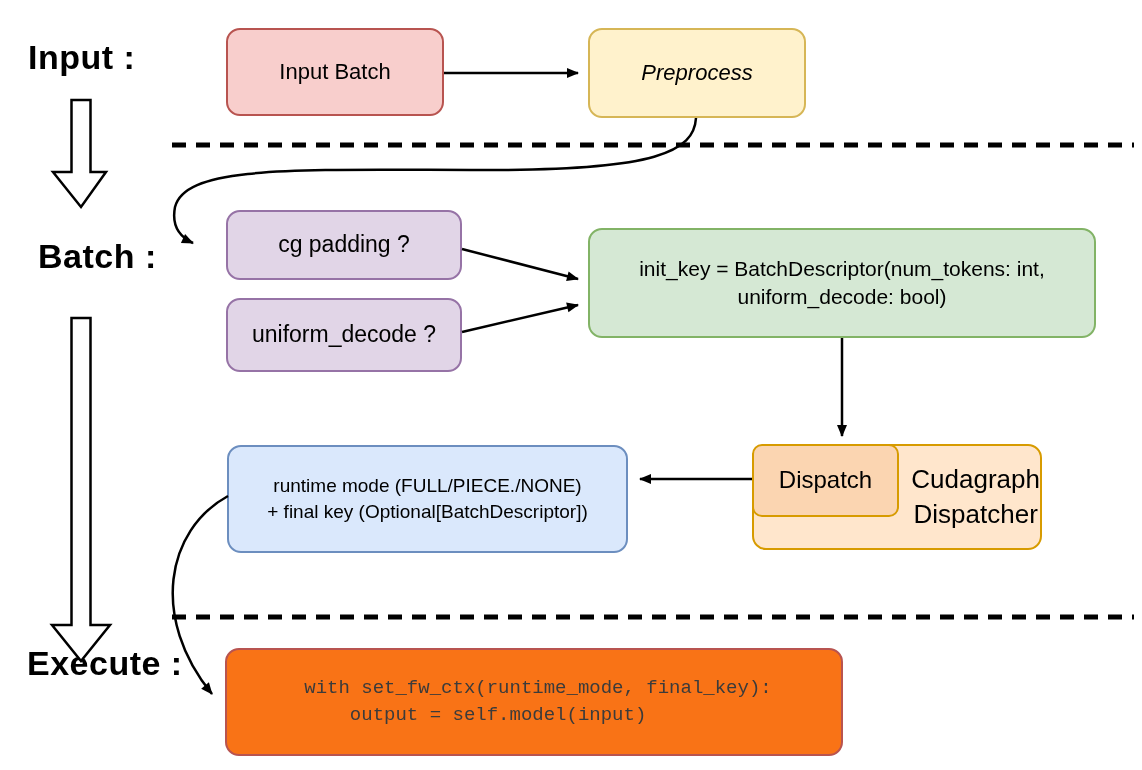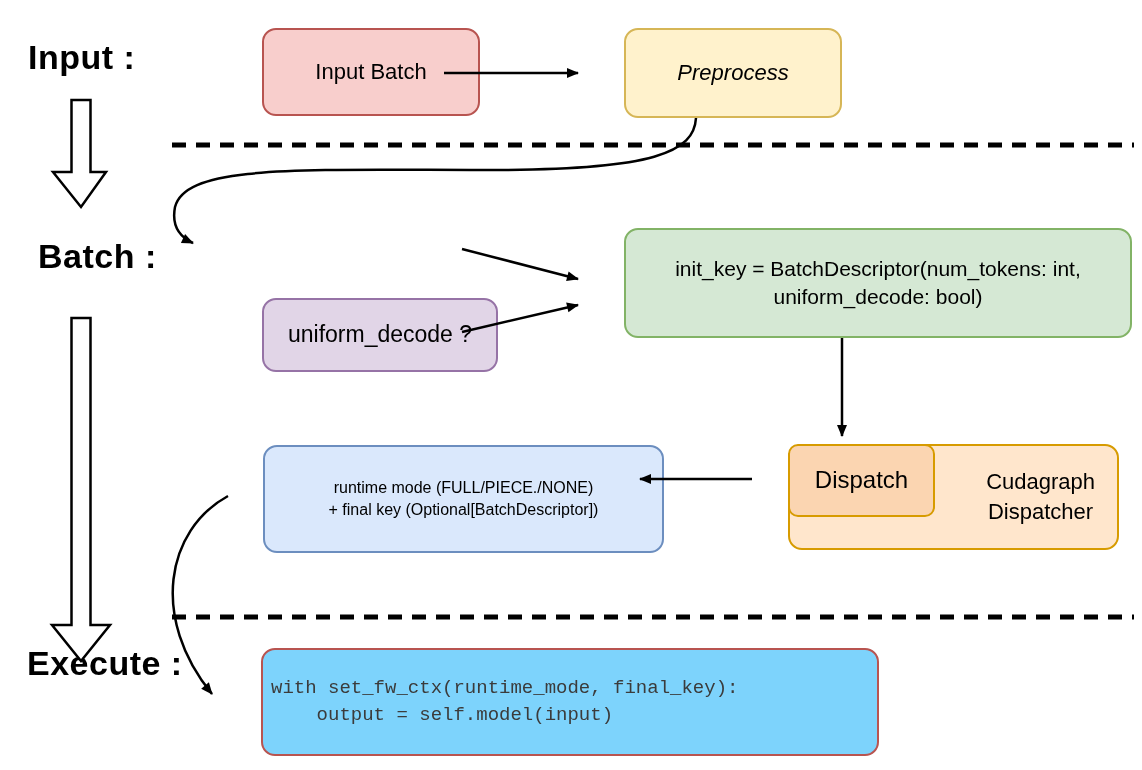--- a/index.html
+++ b/index.html
@@ -19,30 +19,29 @@
   .node {
     position: absolute;
     box-sizing: border-box;
     border: 2px solid #737373;
     border-radius: 14px;
     display: flex; align-items: center; justify-content: center;
     text-align: center;
     color: #000;
     white-space: pre-line;
     line-height: 1.35;
-    margin-left: 36px;
   }
   .n-input-batch   { left:226px; top:28px;  width:218px; height:88px;  font-size:22px; }
   .n-preprocess    { left:588px; top:28px;  width:218px; height:90px;  font-size:22px;font-style:italic; }
   .n-cg-padding    { left:226px; top:210px; width:236px; height:70px;  font-size:23px; }
   .n-uniform-decode{ left:226px; top:298px; width:236px; height:74px;  font-size:23px;text-align:right; }
   .n-init-key      { left:588px; top:228px; width:508px; height:110px; font-size:21px; }
-  .n-runtime-mode  { left:227px; top:445px; width:401px; height:108px; font-size:16px; }
-  .n-cudagraph     { left:752px; top:444px; width:331px; height:106px; font-size:22px;
-                     justify-content:flex-end; padding-right:22px; }
+  .n-runtime-mode  { left:227px; top:445px; width:401px; height:108px; font-size:19px; }
+  .n-cudagraph     { left:752px; top:444px; width:290px; height:106px; font-size:26px;
+                     justify-content:flex-end; }
   .n-dispatch      { left:752px; top:444px; width:147px; height:73px;  font-size:24px;
                      border-radius:10px; }
   .n-execute-code  { left:225px; top:648px; width:618px; height:108px; font-size:19px;
                      font-family:"Liberation Mono", monospace;
                      white-space: pre; justify-content:flex-start;
                      padding-left:8px; text-align:left; line-height:1.4; }
   #wires { position:absolute; left:0; top:0; pointer-events:none; }
 </style>
 </head>
 <body>
@@ -54,20 +53,23 @@
   <div class="stage-label" style="left:27px; top:644px;">Execute :</div>
 
   <div class="node n-input-batch" style="background-color: rgb(248, 206, 204); border-color: rgb(184, 84, 80);">
     <span>Input Batch</span>
   </div>
 
   <div class="node n-preprocess" style="background-color: rgb(255, 242, 204); border-color: rgb(214, 182, 86);">
     <span>Preprocess</span>
   </div>
 
+  <div class="node n-cg-padding" style="background-color: rgb(225, 213, 231); border-color: rgb(150, 115, 166);">
+    <span>cg padding ?</span>
+  </div>
 
   <div class="node n-uniform-decode" style="background-color: rgb(225, 213, 231); border-color: rgb(150, 115, 166);">
     <span>uniform_decode ?</span>
   </div>
 
   <div class="node n-init-key" style="background-color: rgb(213, 232, 212); border-color: rgb(130, 179, 102);">
     <span>init_key = BatchDescriptor(num_tokens: int,
 uniform_decode: bool)</span>
   </div>
 
@@ -78,21 +80,21 @@
 
   <div class="node n-cudagraph" style="background-color: rgb(255, 230, 204); border-color: rgb(215, 155, 0);">
     <span>Cudagraph
 Dispatcher</span>
   </div>
 
   <div class="node n-dispatch" style="background-color: rgb(251, 213, 177); border-color: rgb(215, 155, 0);">
     <span>Dispatch</span>
   </div>
 
-  <div class="node n-execute-code" style="background-color: #7dd3fc; border-color: rgb(184, 84, 80); color: rgb(59, 59, 59);">
+  <div class="node n-execute-code" style="background-color: #f97316; border-color: rgb(184, 84, 80); color: rgb(59, 59, 59); justify-content: center;">
     <span>with set_fw_ctx(runtime_mode, final_key):
     output = self.model(input)</span>
   </div>
 
   <svg id="wires" width="1142" height="770" viewBox="0 0 1142 770">
     <defs>
       <marker id="ah" markerUnits="userSpaceOnUse" markerWidth="14" markerHeight="12" refX="12" refY="6" orient="auto">
         <path d="M1,1 L13,6 L1,11 Z" fill="#000"></path>
       </marker>
     </defs>

